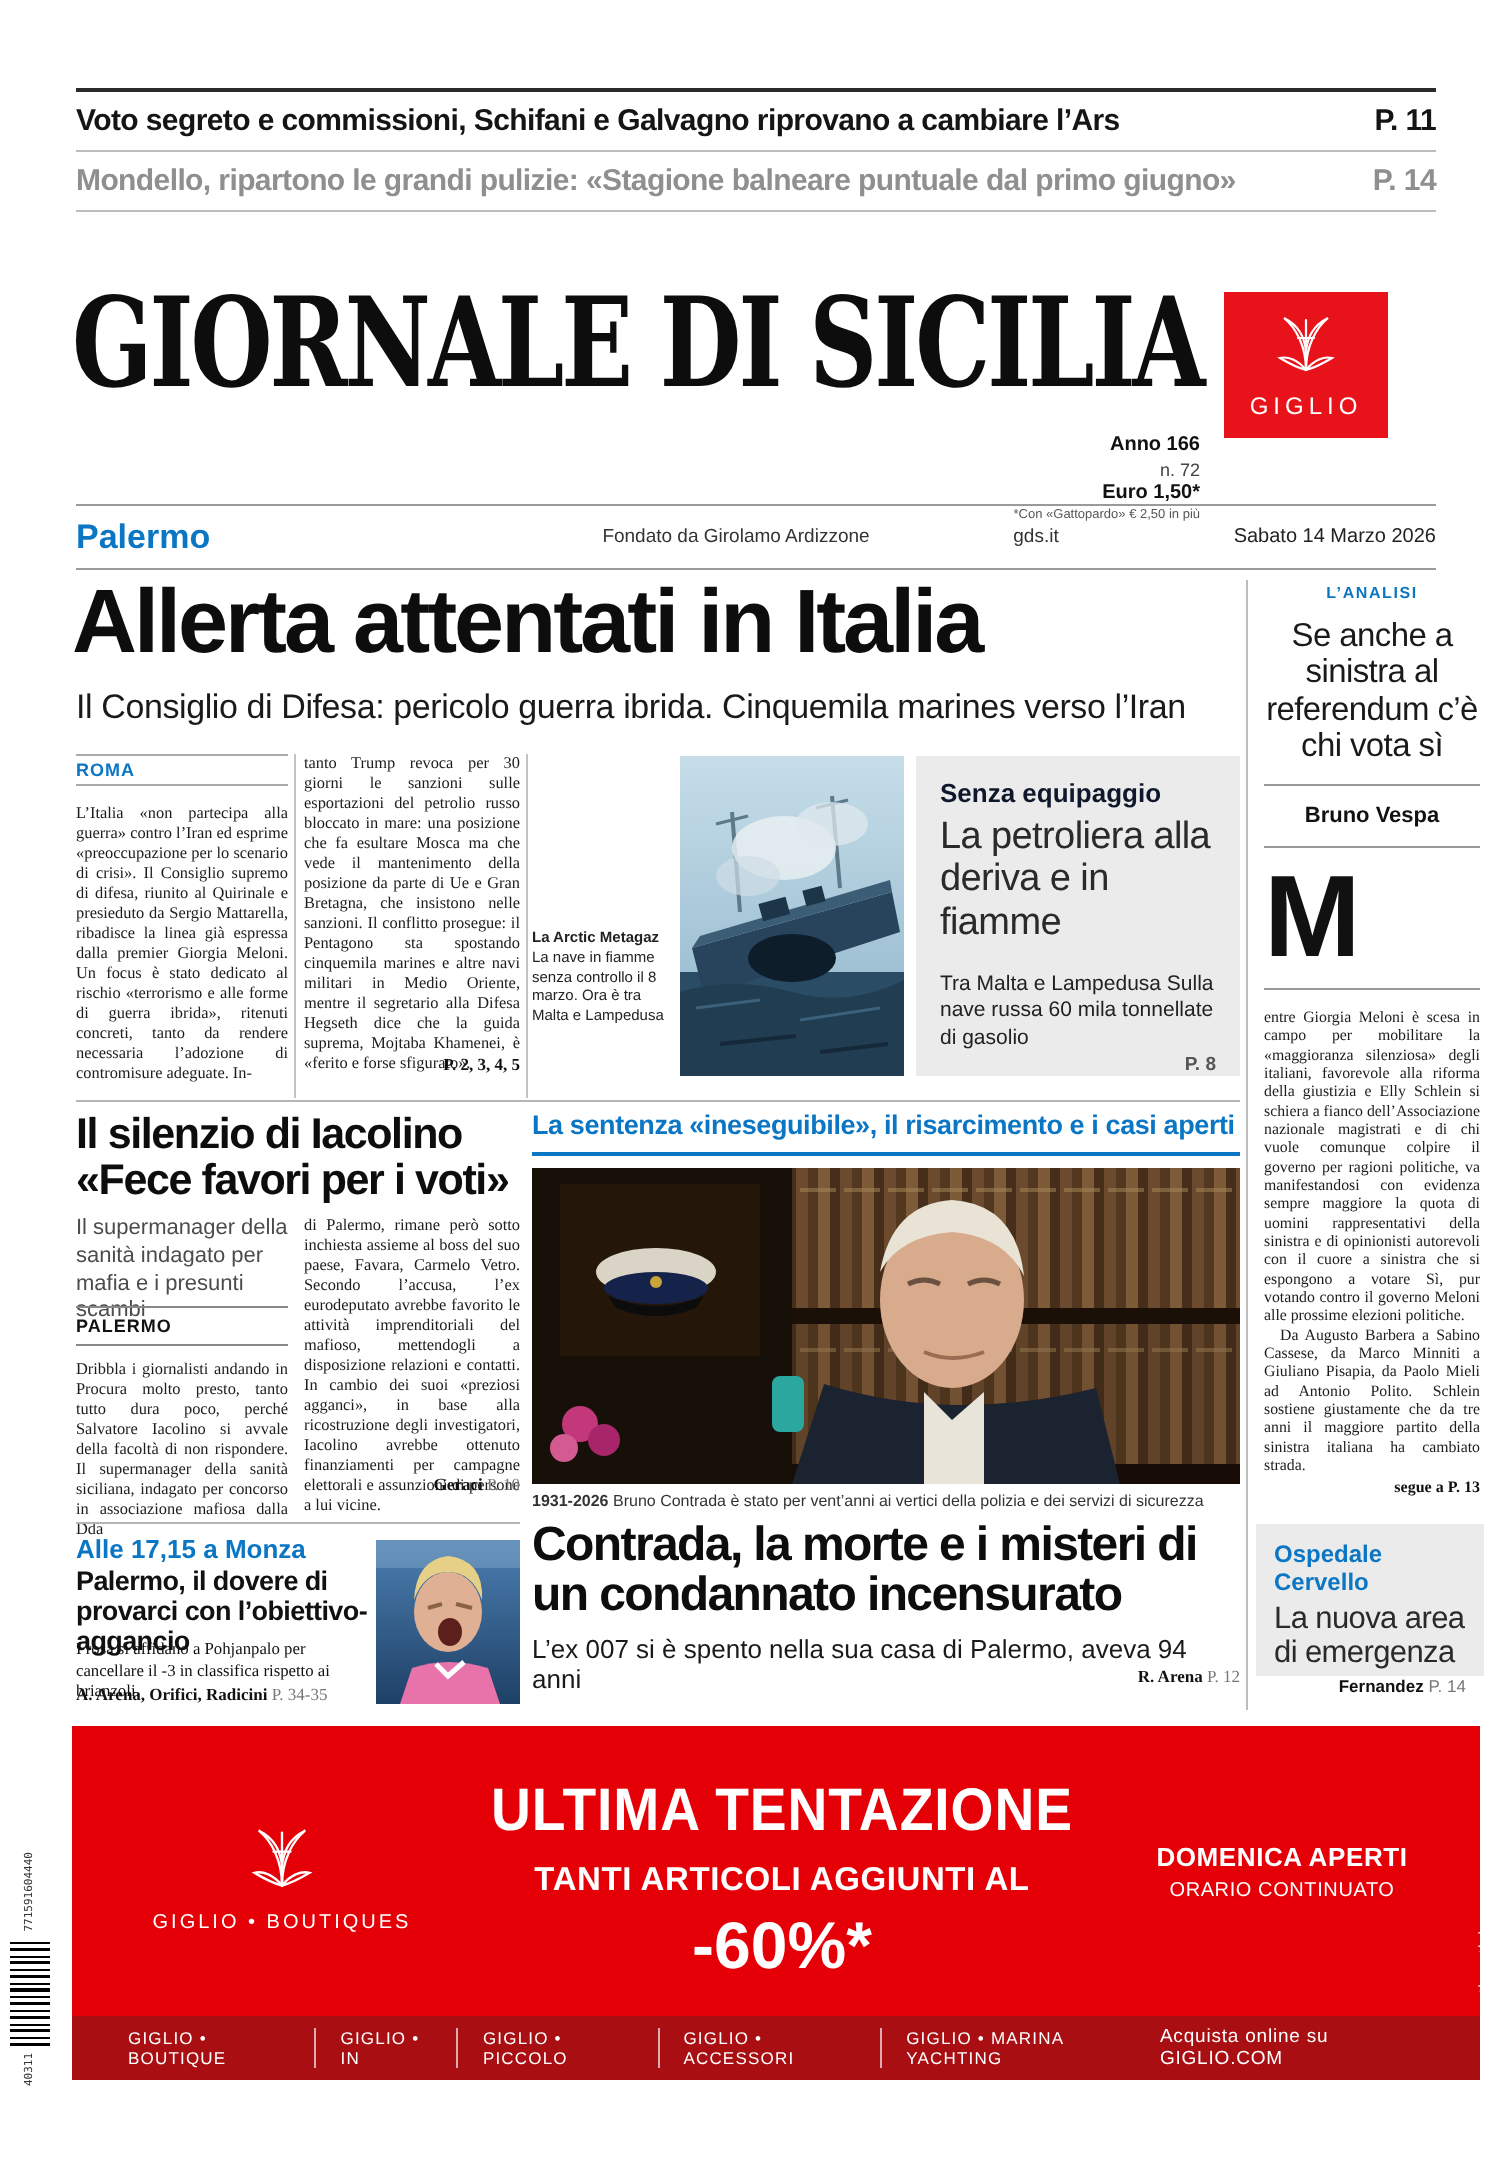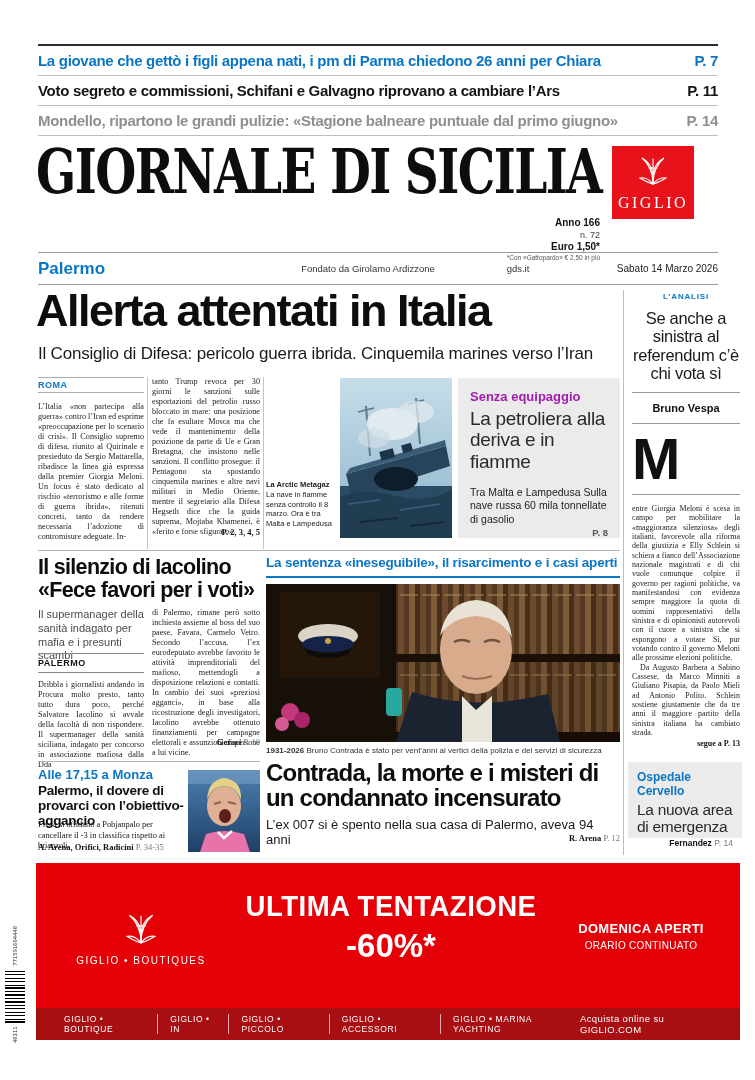--- a/index.html
+++ b/index.html
@@ -17,21 +17,21 @@
   .teaser.blue{color:#0b76c4;}
   .teaser.black{color:#151515;}
   .teaser.gray{color:#8f8f8f;}
 
   
   .mast-title{position:absolute;left:36px;top:138px;font-family:"DejaVu Serif",serif;
       font-weight:bold;font-size:62px;letter-spacing:-2px;white-space:nowrap;color:#0d0d0d;
       transform:scaleX(0.76);transform-origin:left top;line-height:1.1;}
   .giglio-box{position:absolute;left:612px;top:146px;width:82px;height:73px;background:#e8121a;
       display:flex;flex-direction:column;align-items:center;justify-content:center;color:#fff;}
-  .giglio-box .gl-label{font-size:16px;letter-spacing:2.5px;margin-top:2px;font-family:Liberation Serif, serif;}
+  .giglio-box .gl-label{font-size:12px;letter-spacing:2.5px;margin-top:2px;}
   .anno-block{position:absolute;left:420px;top:217px;width:180px;text-align:right;line-height:1.25;}
   .anno-block .b1{font-size:10px;font-weight:bold;}
   .anno-block .b2{font-size:9px;color:#444;}
   .anno-block .b3{font-size:10px;font-weight:bold;}
   .anno-block .b4{font-size:6.5px;color:#555;margin-top:1px;}
   .dateline{position:absolute;left:38px;top:252px;width:680px;height:31px;
       border-top:1px solid #9a9a9a;border-bottom:1px solid #9a9a9a;
       display:flex;align-items:center;}
   .dl-city{color:#0b76c4;font-weight:bold;font-size:17px;}
   .dl-mid{position:absolute;left:230px;width:200px;text-align:center;font-size:9.5px;color:#333;}
@@ -41,26 +41,26 @@
   
   .lead-hl{position:absolute;left:36px;top:288px;width:585px;font-size:45px;font-weight:bold;
       letter-spacing:-1.5px;line-height:1.0;color:#0d0d0d;}
   .lead-sub{position:absolute;left:38px;top:344px;width:585px;font-size:17px;color:#1a1a1a;letter-spacing:-0.2px;}
   .kicker-roma{position:absolute;left:38px;top:377px;width:106px;border-top:1px solid #aaa;border-bottom:1px solid #aaa;
       padding:2px 0;color:#0b76c4;font-weight:bold;font-size:9px;letter-spacing:0.5px;}
   .colbody{font-size:8.2px;line-height:1.22;color:#1c1c1c;}
   .lead-c1{position:absolute;left:38px;top:402px;width:106px;}
   .lead-c2{position:absolute;left:152px;top:377px;width:108px;}
   .lead-pages{position:absolute;left:152px;top:527px;width:108px;text-align:right;font-weight:bold;font-size:8.5px;}
-  .ship-cap{position:absolute;left:266px;top:480px;width:68px;font-size:7.5px;line-height:1.3;color:#222;}
+  .ship-cap{position:absolute;left:266px;top:464px;width:68px;font-size:7.5px;line-height:1.3;color:#222;}
   .ship-cap .t{font-weight:bold;}
   .ship-photo{position:absolute;left:340px;top:378px;width:112px;height:160px;}
   .tanker-box{position:absolute;left:458px;top:378px;width:162px;height:160px;background:#ebebeb;
       box-sizing:border-box;padding:11px 12px;}
-  .tanker-box .k{color:#a21caf;font-weight:bold;font-size:13px;}
+  .tanker-box .k{color:#0f172a;font-weight:bold;font-size:13px;}
   .tanker-box .t{font-size:19px;line-height:1.12;color:#2a2a2a;margin-top:4px;letter-spacing:-0.3px;}
   .tanker-box .x{font-size:10.5px;line-height:1.3;color:#222;margin-top:14px;}
   .tanker-box .p{text-align:right;font-size:9.5px;color:#555;font-weight:bold;}
 
   
   .analysis{position:absolute;left:632px;top:292px;width:108px;height:466px;overflow:hidden;}
   .an-label{text-align:center;color:#0b76c4;font-weight:bold;font-size:8px;letter-spacing:0.8px;}
   .an-title{text-align:center;font-size:16.5px;line-height:1.12;color:#1a1a1a;margin-top:8px;letter-spacing:-0.3px;}
   .an-rule{height:1px;background:#999;margin:9px 0;}
   .an-author{text-align:center;font-weight:bold;font-size:11px;}
@@ -135,24 +135,20 @@
   .bc-bars{width:86px;height:20px;
       background:repeating-linear-gradient(90deg,#000 0 1.6px,#fff 1.6px 3.4px,#000 3.4px 4.4px,#fff 4.4px 6.8px);}
   .bc-num{font-family:"DejaVu Sans Mono",monospace;font-size:5.5px;color:#333;}
 </style>
 </head>
 <body>
 
 <div class="page">
 
   <div class="teasers">
-    <div class="teaser blue">
-      <span>La giovane che gettò i figli appena nati, i pm di Parma chiedono 26 anni per Chiara</span>
-      <span>P. 7</span>
-    </div>
     <div class="teaser black">
       <span>Voto segreto e commissioni, Schifani e Galvagno riprovano a cambiare l’Ars</span>
       <span>P. 11</span>
     </div>
     <div class="teaser gray">
       <span>Mondello, ripartono le grandi pulizie: «Stagione balneare puntuale dal primo giugno»</span>
       <span>P. 14</span>
     </div>
   </div>
 
@@ -361,20 +357,21 @@
               <path d="M16 30 C20 25 25 23 29 24 C24 27 20 29 16 30"></path>
               <path d="M16 30 L16 5"></path>
               <path d="M12 14 L20 14"></path>
             </g>
           </svg>
         </span>
         <div class="lbl">GIGLIO • BOUTIQUES</div>
       </div>
       <div class="ad-center">
         <div class="ad-h">ULTIMA TENTAZIONE</div>
+        <div class="ad-s">TANTI ARTICOLI AGGIUNTI AL</div>
         <div class="ad-d">-60%*</div>
       </div>
       <div class="ad-right">
         <div class="ad-r1">DOMENICA APERTI</div>
         <div class="ad-r2">ORARIO CONTINUATO</div>
       </div>
       <div class="ad-vert">*escluso continuativi</div>
     </div>
     <div class="ad-bar">
       <span class="it">GIGLIO • BOUTIQUE</span>

